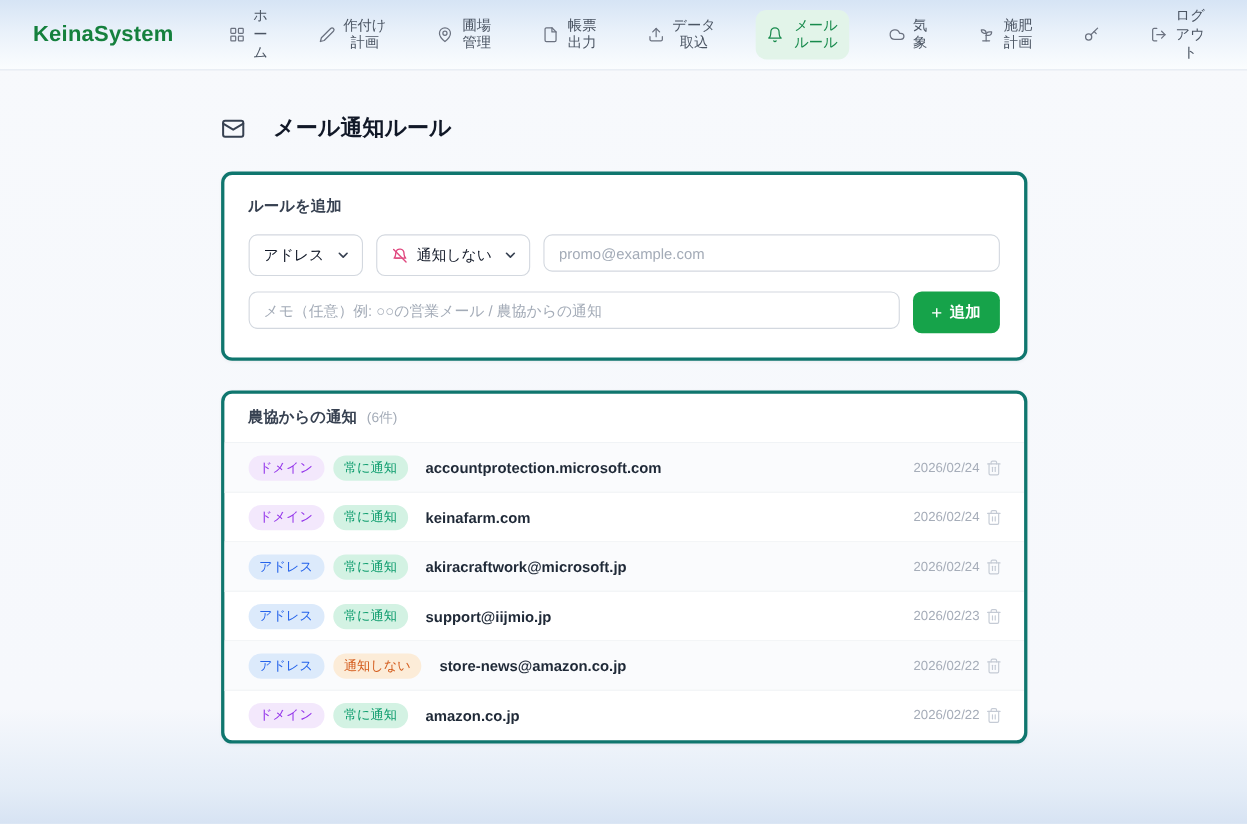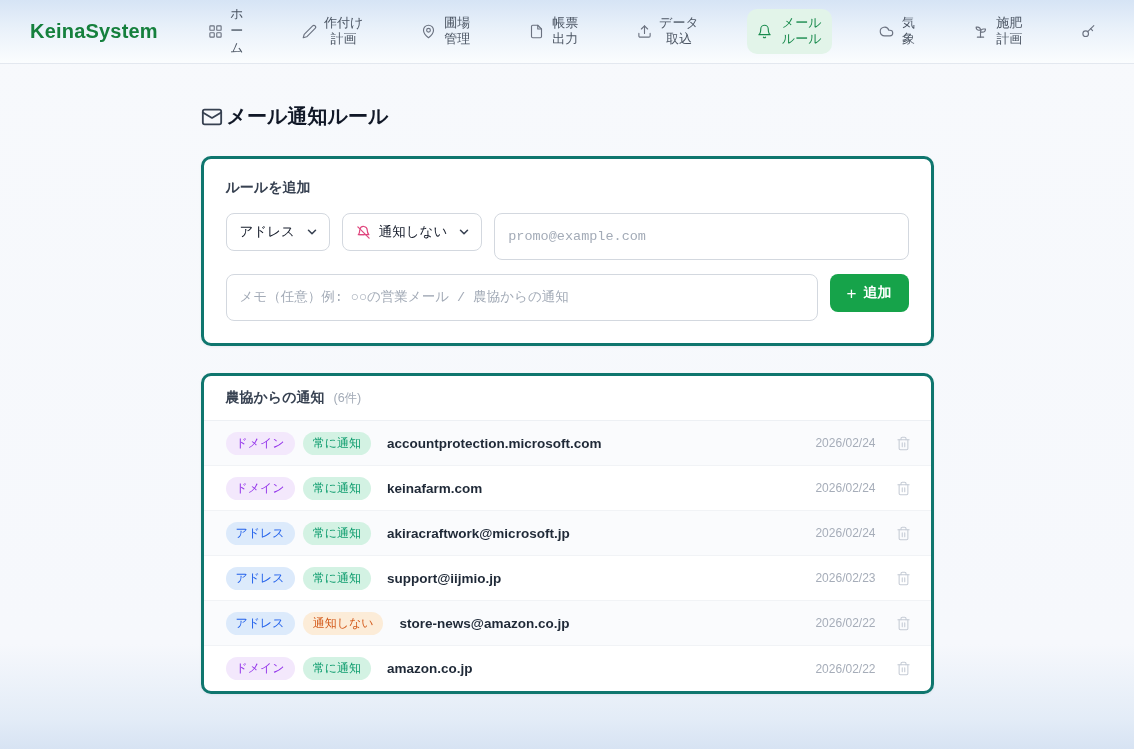--- a/index.html
+++ b/index.html
@@ -25,21 +25,21 @@
   .nav-item .icn { width:15px; height:15px; color:#6b7280; flex:none; }
   .nav-item.active { background:#e2f4e9; color:#178a4c;gap:10px; }
   .nav-item.active .icn { color:#178a4c; }
   .nav-label { display:inline-block; text-align:center; line-height:1.3; word-break:break-all; }
 
   .icn { stroke-width:1.8; }
   svg.icn { fill:none; stroke:currentColor; stroke-linecap:round; stroke-linejoin:round; }
 
   
   main { width:733px; margin:0 auto; padding-top:39px; }
-  .page-title { display:flex; align-items:center; gap:4px; margin:0 0 26px 0; }
+  .page-title { display:flex; align-items:center; gap:26px; margin:0 0 26px 0; }
   .page-title .icn { width:22px; height:22px; color:#374151; stroke-width:2; }
   .page-title h1 { font-size:20px; margin:0; color:#111827; font-weight:700; }
 
   .card {
     background:#fff; border:3px solid #0f766e; border-radius:10px;
     box-shadow:0 1px 3px rgba(15,23,42,.05);
   }
 
   
   .add-card { padding:20px 22px 22px; margin-bottom:27px; }
@@ -47,22 +47,22 @@
   .form-row { display:flex; gap:12px; margin-bottom:14px; }
   .form-row:last-child { margin-bottom:0; }
   .select {
     display:flex; align-items:center; gap:8px; height:38px; padding:0 10px 0 13px;
     border:1px solid #d3d8df; border-radius:8px; background:#fff;
     font-size:13.5px; color:#111827; cursor:pointer; white-space:nowrap;
   }
   .select .chev { width:14px; height:14px; color:#374151; stroke-width:2.6; margin-left:2px; }
   .bell-off { width:15px; height:15px; color:#e0487f; stroke-width:2; }
   .text-input {
-    height:47px; border:1px solid #d3d8df; border-radius:8px; padding:0 13px;
-    font-size:13.5px; color:#111827; background:#fff; font-family:Liberation Mono, monospace; outline:none;
+    height:34px; border:1px solid #d3d8df; border-radius:8px; padding:0 13px;
+    font-size:13.5px; color:#111827; background:#fff; font-family:Liberation Sans, sans-serif; outline:none;
   }
   .text-input::placeholder { color:#a3abb7; }
   .addr-input, .memo-input { flex:1; }
   .add-btn {
     height:38px; background:#16a34a; border:none; border-radius:8px; color:#fff;
     font-size:14px; font-weight:700; padding:0 17px; display:flex; align-items:center;
     gap:7px; cursor:pointer; font-family:inherit; white-space:nowrap;
   }
   .add-btn .plus { font-size:17px; font-weight:400; line-height:1; }
 
@@ -73,21 +73,21 @@
   .list-count { font-size:12.5px; color:#a3abb7; }
   .rule-row { display:flex; align-items:center; height:45px; padding:0 20px 0 22px; border-bottom:1px solid #f1f3f6; }
   .rule-row:nth-child(odd) { background:#fafbfd; }
   .rule-row:last-child { border-bottom:none; }
   .badge { font-size:12px; padding:3px 10px; border-radius:999px; margin-right:8px; white-space:nowrap; }
   .badge-domain  { background:#f3e8fc; color:#9333ea; }
   .badge-address { background:#dceafb; color:#2563eb; }
   .badge-on  { background:#d3f2e3; color:#0d9c6d; }
   .badge-off { background:#fcecd8; color:#d35a1b; }
   .rule-address { font-size:13.5px; font-weight:600; color:#1f2937; margin-left:8px; }
-  .row-right { margin-left:auto; display:flex; align-items:center; gap:20px; }
+  .row-right { margin-left:auto; display:flex; align-items:flex-start; gap:5px; }
   .rule-date { font-size:12px; color:#a6adb9; }
   .trash-btn { background:none; border:none; padding:0; cursor:pointer; color:#c5cbd5; display:flex; }
   .trash-btn .icn { width:15px; height:15px; stroke-width:1.7; }
 </style>
 </head>
 <body>
 
 <header>
   <div class="brand">KeinaSystem</div>
   <nav id="nav-items">
@@ -149,20 +149,28 @@
           <path d="M12 10a5 5 0 0 0-4-5H5a5 5 0 0 0 4 5h3"></path>
         </svg>
         <span class="nav-label" style="width:28px">施肥計画</span>
       </div>
       <div class="nav-item">
         <svg class="icn " viewBox="0 0 24 24">
           <circle cx="7.5" cy="15.5" r="4.5"></circle>
           <path d="m10.8 12.2 9.7-9.7"></path>
           <path d="m15.5 7.5 3 3"></path>
         </svg>
+      </div>
+      <div class="nav-item">
+        <svg class="icn " viewBox="0 0 24 24">
+          <path d="M9 21H5a2 2 0 0 1-2-2V5a2 2 0 0 1 2-2h4"></path>
+          <polyline points="16 17 21 12 16 7"></polyline>
+          <line x1="21" y1="12" x2="9" y2="12"></line>
+        </svg>
+        <span class="nav-label" style="width:28px">ログアウト</span>
       </div>
     </nav>
 </header>
 
 <main>
 
   <div class="page-title">
     <svg class="icn" viewBox="0 0 24 24">
         <rect x="2" y="4" width="20" height="16" rx="2"></rect>
         <path d="m22 7-10 6L2 7"></path>

